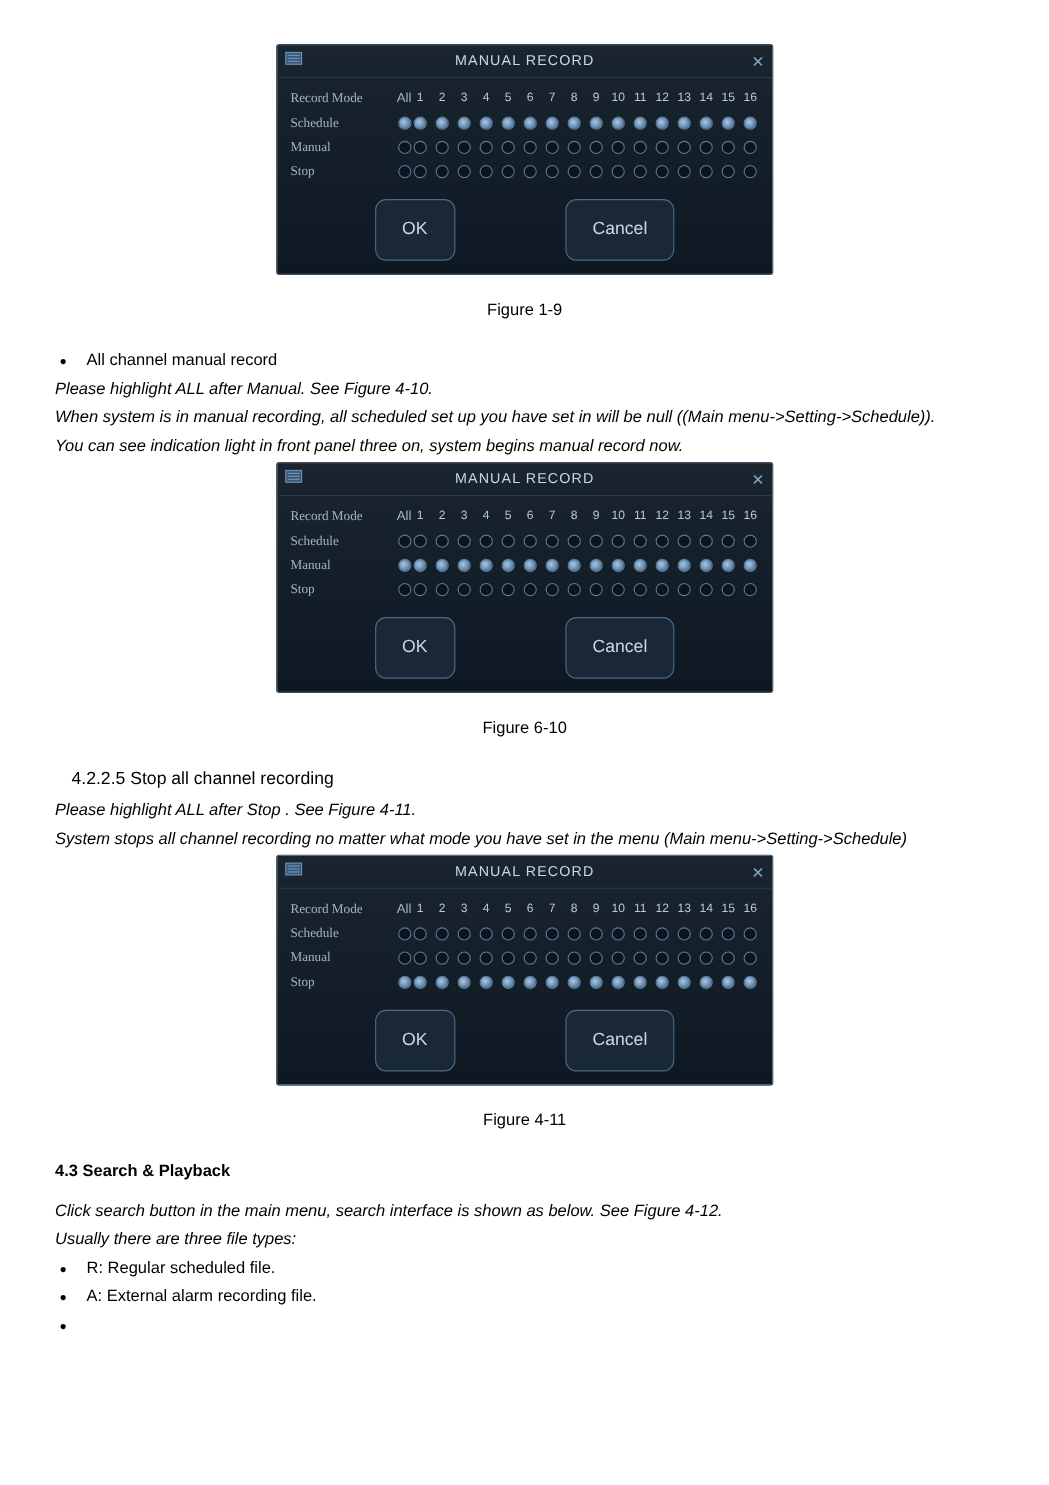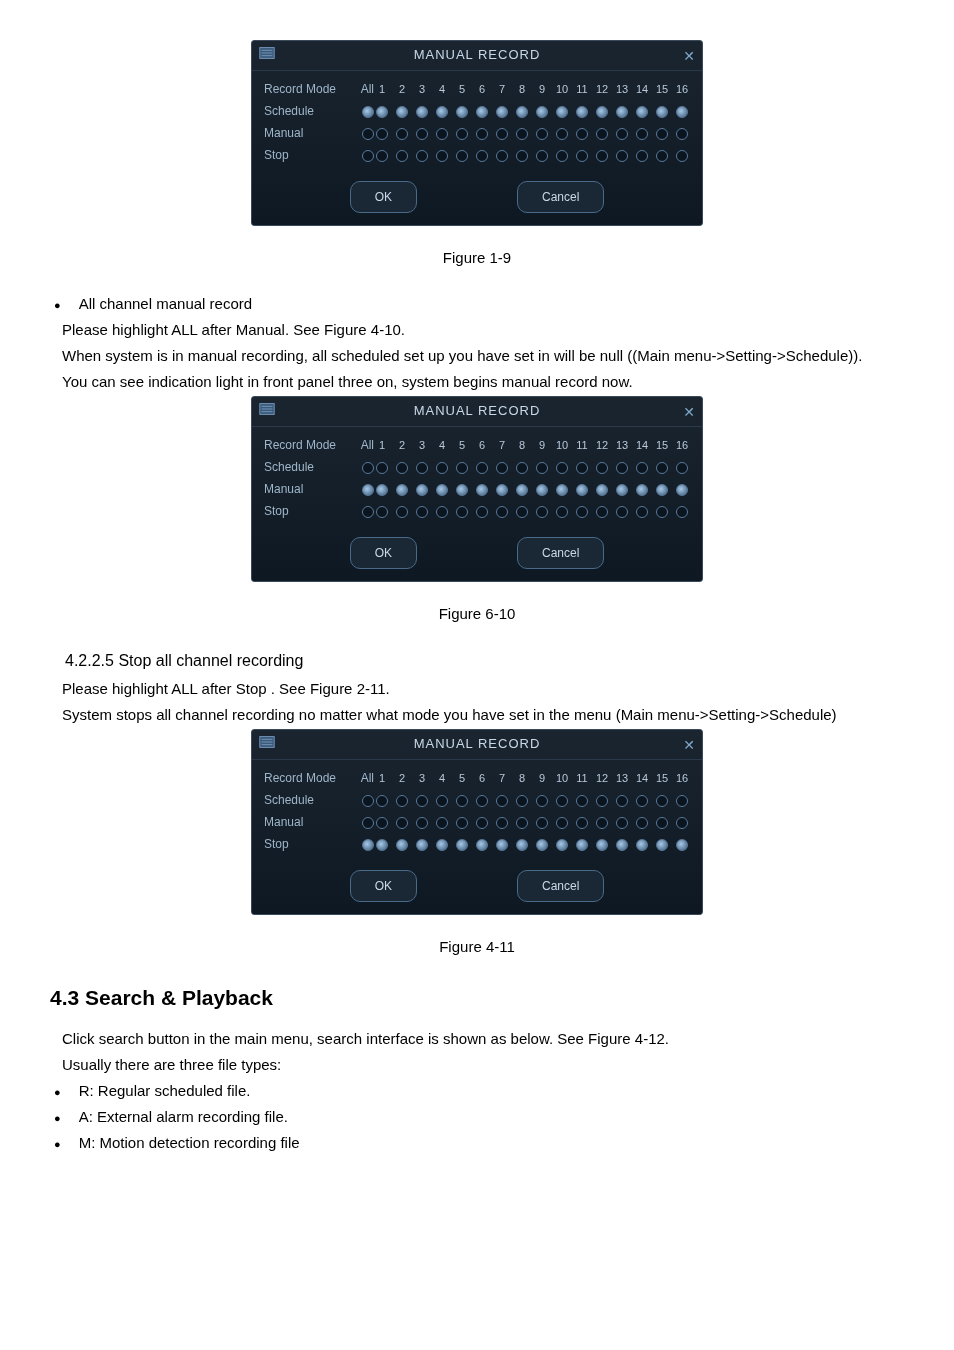--- a/index.html
+++ b/index.html
@@ -48,20 +48,21 @@
     padding: 8px 12px 4px 12px;
   }
   .row {
     display: flex;
     align-items: center;
     height: 22px;
   }
   .row-label {
     width: 90px;
     color: #9fb5c8;
+    font-family: Liberation Serif, serif;
   }
   .all-col {
     width: 28px;
     text-align: right;
   }
   .channels {
     display: flex;
     gap: 4px;
   }
   .ch-num {
@@ -96,47 +97,48 @@
     display: flex;
     justify-content: center;
     gap: 100px;
     padding: 10px 0 12px 0;
   }
   .dlg-btn {
     background: #1a2835;
     border: 1px solid #4a6a8a;
     border-radius: 10px;
     color: #c8d8e8;
-    padding: 8px 24px;
-    font-size: 12px;
+    padding: 18px 24px;
+    font-size: 16px;
   }
   .figure-caption {
     text-align: center;
     margin: 18px 0 22px 0;
   }
   .bullet-line {
     display: flex;
     align-items: flex-start;
     gap: 18px;
     margin: 2px 0;
   }
   .bullet-dot {
     font-size: 11px;
     margin-top: 5px;
     margin-left: 4px;
   }
   .para {
-    margin: 2px 12px;
+    margin: 2px 0;
+    font-style: italic;
   }
   .section-heading {
     font-size: 16px;
     margin: 4px 15px;
   }
   h2.main-heading {
-    font-size: 21px;
+    font-size: 15px;
     font-weight: bold;
     margin: 22px 0 12px 0;
   }
 </style>
 </head>
 <body>
 
 <div class="dialog">
   <div class="dialog-title">
     <svg class="app-icon" viewBox="0 0 20 20">
@@ -357,21 +359,21 @@
   </div>
   <div class="dialog-footer">
     <button class="dlg-btn">OK</button>
     <button class="dlg-btn">Cancel</button>
   </div>
 </div>
 
 <div class="figure-caption">Figure 6-10</div>
 
 <div class="section-heading">4.2.2.5  Stop all channel recording</div>
-<div class="para">Please highlight  ALL  after  Stop . See Figure 2-11.</div>
+<div class="para">Please highlight  ALL  after  Stop . See Figure 4-11.</div>
 <div class="para">System stops all channel recording no matter what mode you have set in the menu (Main menu-&gt;Setting-&gt;Schedule)</div>
 
 <div class="dialog">
   <div class="dialog-title">
     <svg class="app-icon" viewBox="0 0 20 20">
         <rect x="2" y="4" width="16" height="12" fill="#3a5a7a" stroke="#7a9ac0"></rect>
         <line x1="4" y1="7" x2="16" y2="7" stroke="#7a9ac0"></line>
         <line x1="4" y1="10" x2="16" y2="10" stroke="#7a9ac0"></line>
         <line x1="4" y1="13" x2="16" y2="13" stroke="#7a9ac0"></line>
       </svg>
@@ -482,14 +484,13 @@
 <div class="bullet-line">
   <span class="bullet-dot">●</span>
   <span>R: Regular scheduled file.</span>
 </div>
 <div class="bullet-line">
   <span class="bullet-dot">●</span>
   <span>A: External alarm recording file.</span>
 </div>
 <div class="bullet-line">
   <span class="bullet-dot">●</span>
-  <span>M: Motion detection recording file</span>
 </div>
 
 </body></html>

